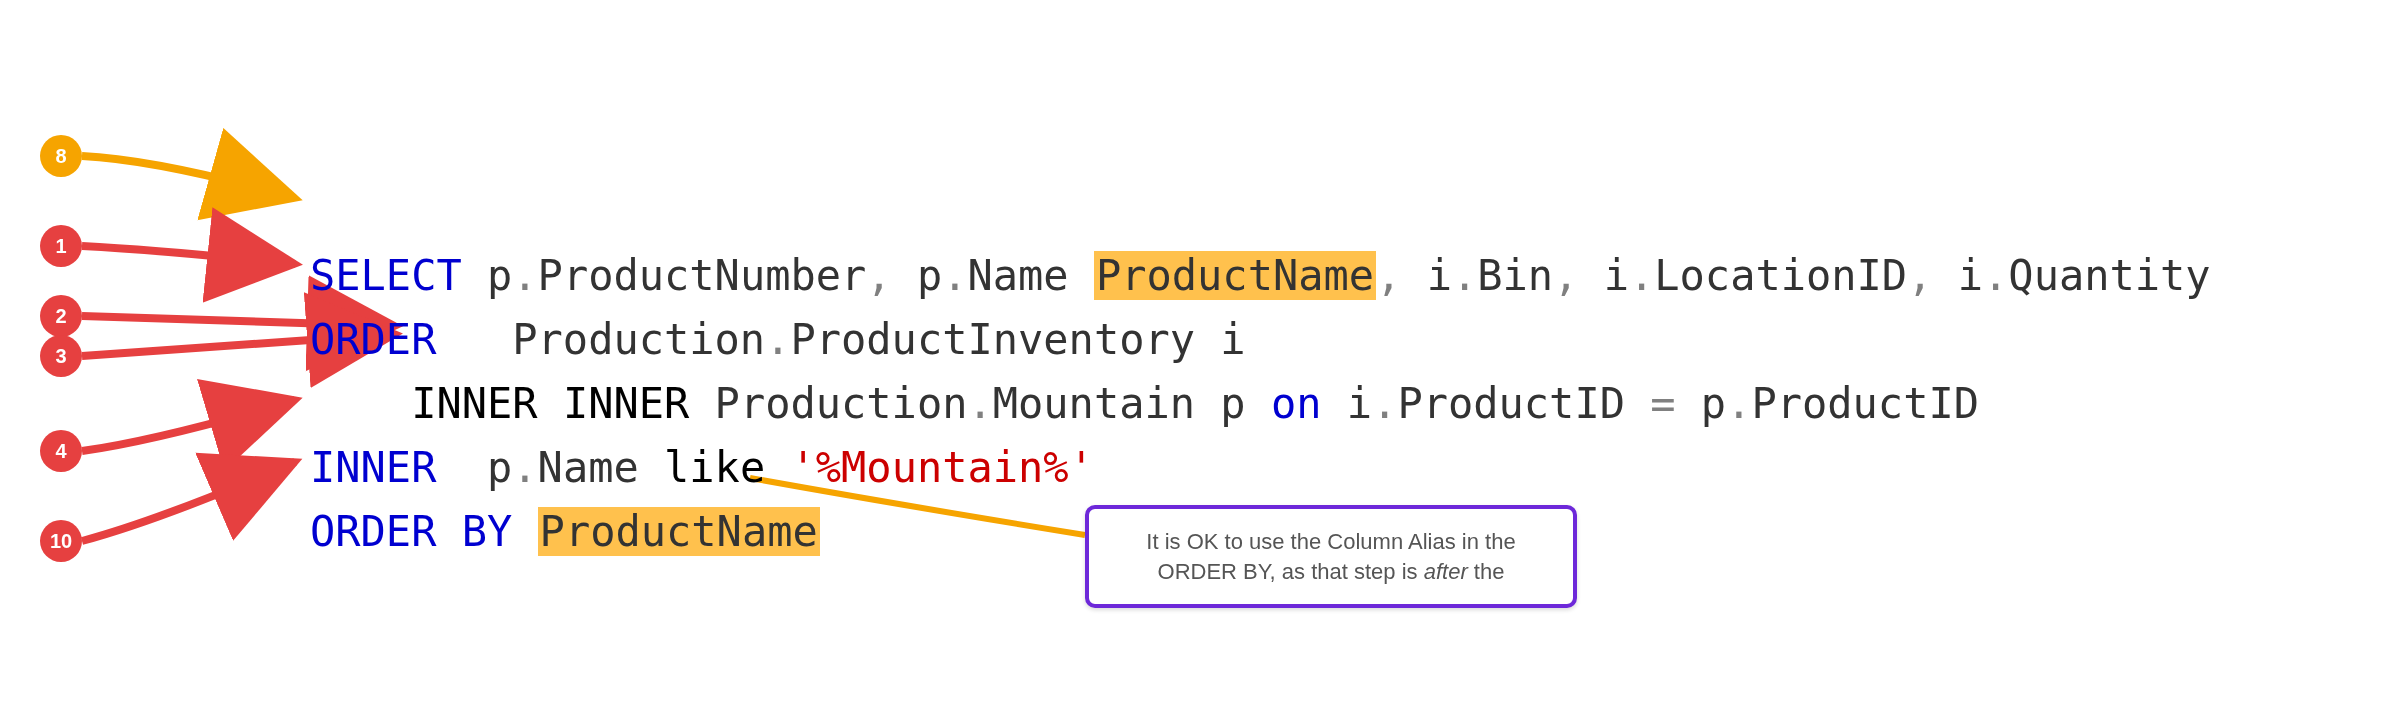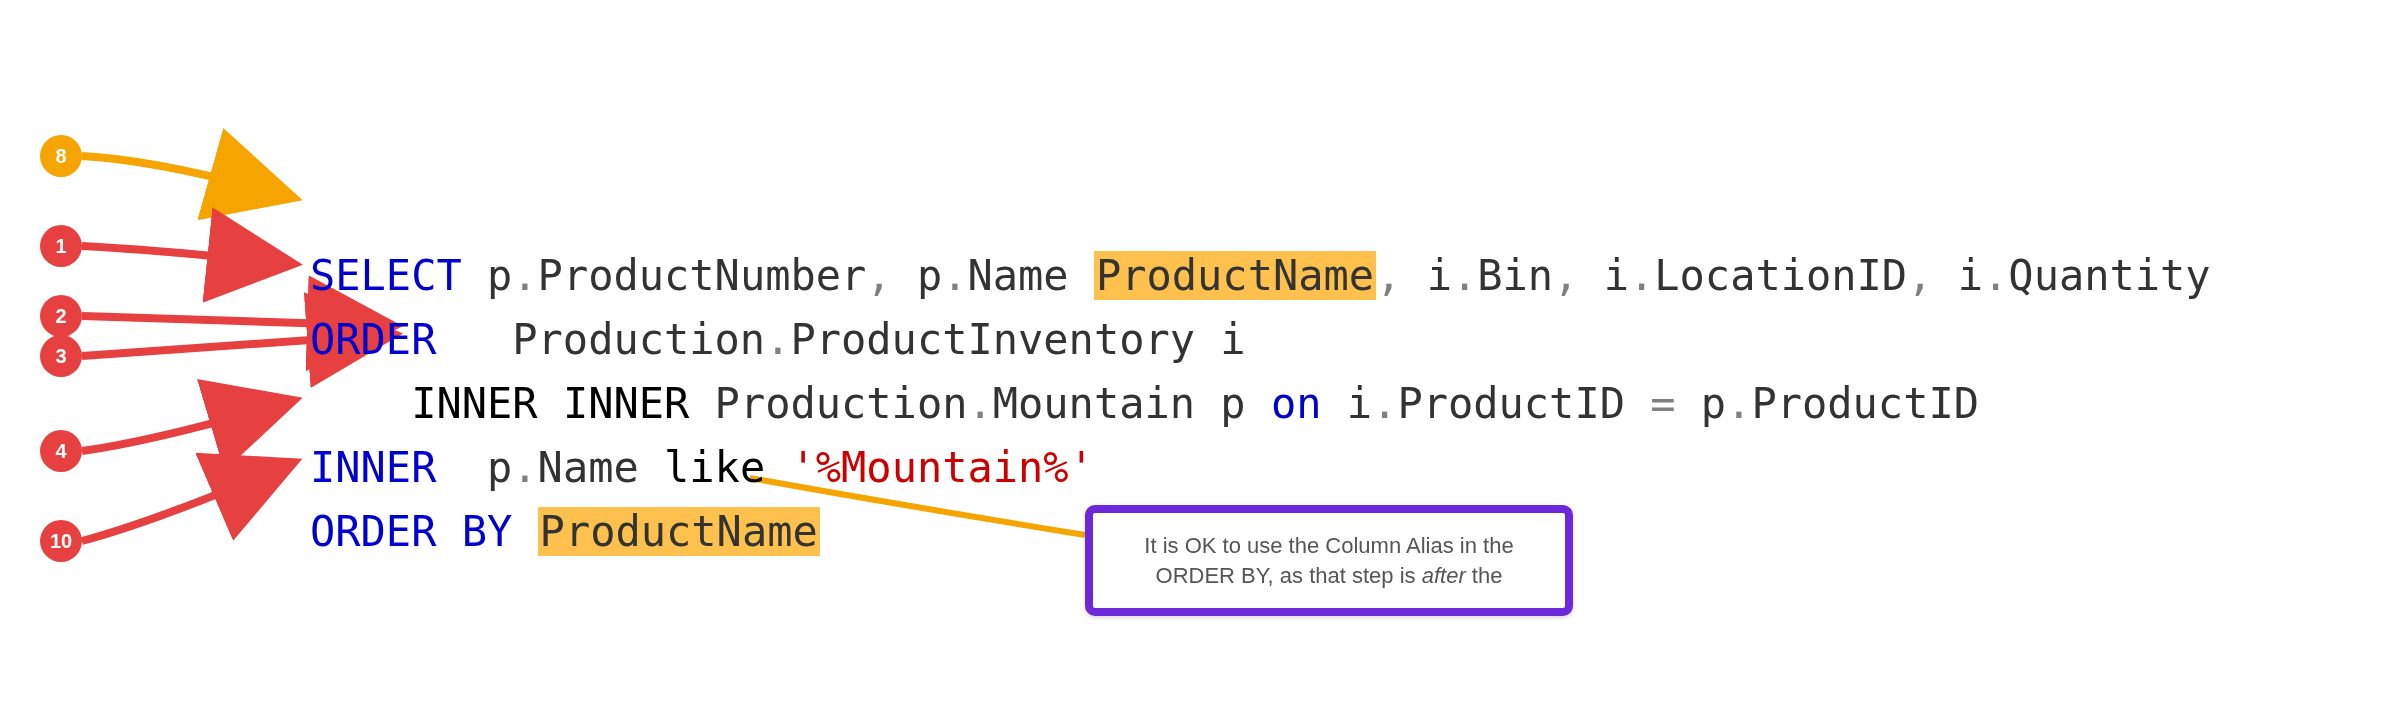--- a/index.html
+++ b/index.html
@@ -45,24 +45,24 @@
     font-weight: bold;
     display: flex;
     align-items: center;
     justify-content: center;
   }
   .badge-orange { background: #f6a400; }
   .badge-red    { background: #e64040; }
   .arrow { position: absolute; overflow: visible; }
   .callout {
     position: absolute;
-    border: 8px solid #6d28d9;
+    border: 4px solid #6d28d9;
     border-radius: 10px;
     background: #ffffff;
-    padding: 18px 16px;
+    padding: 18px 22px;
     width: 440px;
     text-align: center;
     font-family: Arial, Helvetica, sans-serif;
     font-size: 22px;
     color: #555555;
     line-height: 1.35;
     box-shadow: 0 2px 4px rgba(0,0,0,0.15);
   }
   .callout em { }
 </style>

